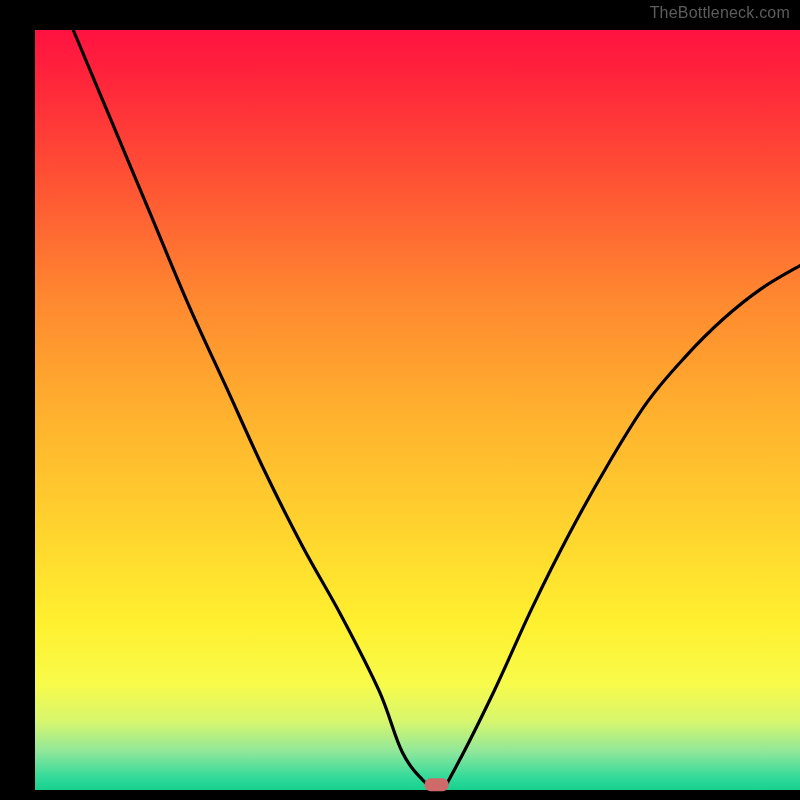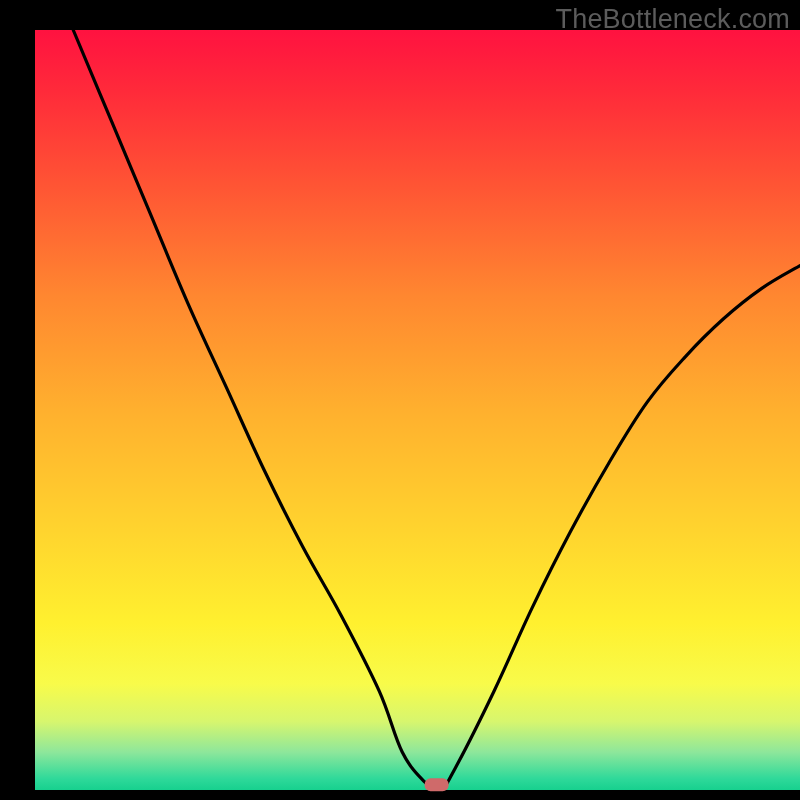--- a/index.html
+++ b/index.html
@@ -15,21 +15,21 @@
     position: relative;
     width: 800px;
     height: 800px;
     background: #000;
   }
   .watermark {
     position: absolute;
     top: 4px;
     right: 10px;
     color: #5c5c5c;
-    font-size: 27px;
+    font-size: 16px;
     font-weight: 500;
     letter-spacing: 0.2px;
     z-index: 5;
     font-family: Arial, Helvetica, sans-serif;
     margin-left: 26px;
   }
   svg {
     position: absolute;
     top: 0;
     left: 0;

